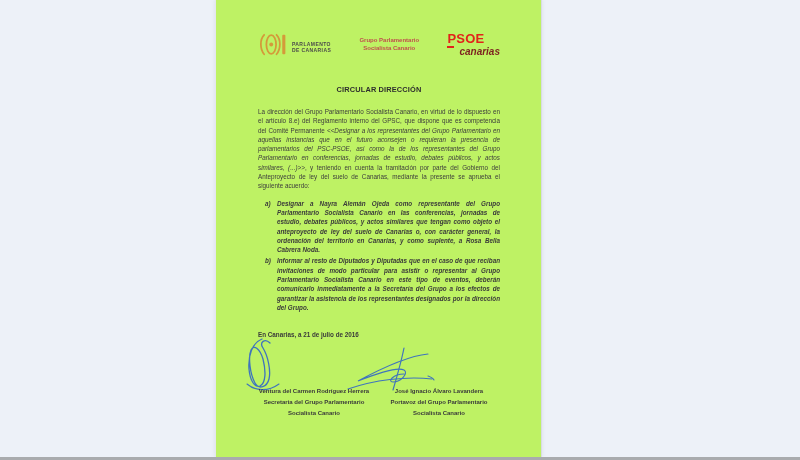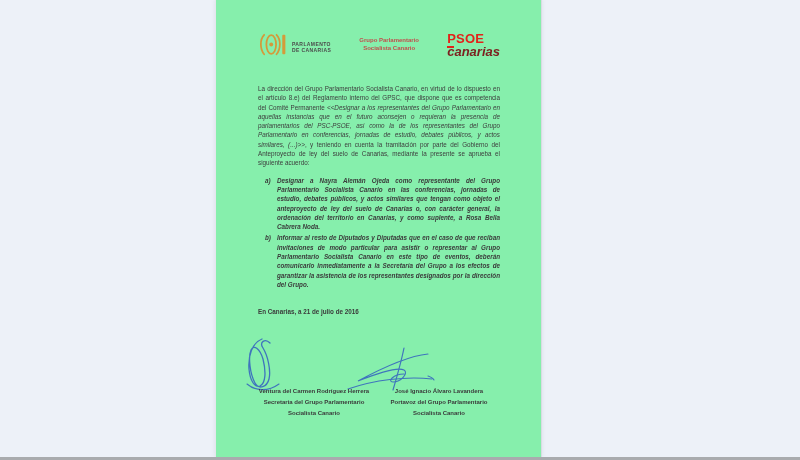--- a/index.html
+++ b/index.html
@@ -10,39 +10,39 @@
     overflow: hidden;
     position: relative;
   }
   .stage { position: absolute; inset: 0; background: #edf1f8; }
   .bottom-strip {
     position: absolute; left: 0; bottom: 0; width: 800px; height: 3px;
     background: #a9abae;
   }
   .page {
     position: absolute; left: 215px; top: 0; width: 327px; height: 457px;
-    background: #86efac;
+    background: #bef264;
     border-left: 1px solid #e4e7ec;
     border-right: 1px solid #d8dce2;
     box-shadow: 0 0 4px rgba(120,130,150,0.15);
   }
   .content { position: relative; width: 100%; height: 100%; padding: 0 41px 0 42px; }
 
   
   .logos {
     display: flex; align-items: flex-start; justify-content: space-between;
     padding-top: 31px; height: 64px;
   }
   .logo-parl { display: flex; align-items: center; gap: 4px; }
   .parl-text { font-size: 5px; font-weight: bold; letter-spacing: 0.4px; color: #4a4a4a; line-height: 6px; }
   .logo-grupo { text-align: center; font-size: 6px; font-weight: bold; color: #c0504d; line-height: 7.5px; margin-top: 6px; }
   .logo-psoe { text-align: left; margin-top: 1px; }
   .psoe-acronym { font-size: 13px; font-weight: bold; color: #e2231a; letter-spacing: 0.2px; line-height: 13px; font-family: "Liberation Sans", sans-serif; }
   .psoe-dash { display: block; width: 7px; height: 1.5px; background: #e2231a; margin: 1px 0 0.5px 0; }
-  .psoe-region { font-size: 13px; font-style: italic; font-weight: bold; color: #7c1f1f; line-height: 8px; }
+  .psoe-region { font-size: 10px; font-style: italic; font-weight: bold; color: #7c1f1f; line-height: 8px; margin-left: 12px; }
 
   
   .title-block { text-align: center; margin-top: 20px; color: #2d2d2d; }
   .title-line { font-size: 7.4px; font-weight: bold; line-height: 11px; letter-spacing: 0.15px; }
 
   
   .body-par {
     margin-top: 12px;
     font-size: 6.3px; line-height: 9.3px;
     color: #3c3c3c; text-align: justify;
@@ -105,20 +105,21 @@
         </div>
 
         <div class="logo-psoe">
           <div class="psoe-acronym">PSOE</div>
           <span class="psoe-dash"></span>
           <div class="psoe-region">canarias</div>
         </div>
       </div>
 
       <div class="title-block">
+        <div class="title-line">CIRCULAR DIRECCIÓN</div>
       </div>
 
       <p class="body-par"><span>La dirección del Grupo Parlamentario Socialista Canario, en virtud de lo dispuesto en el artículo 8.e) del Reglamento interno del GPSC, que dispone que es competencia del Comité Permanente </span><span class="quote">&lt;&lt;Designar a los representantes del Grupo Parlamentario en aquellas instancias que en el futuro aconsejen o requieran la presencia de parlamentarios del PSC-PSOE, así como la de los representantes del Grupo Parlamentario en conferencias, jornadas de estudio, debates públicos, y actos similares, (...)&gt;&gt;</span><span>, y teniendo en cuenta la tramitación por parte del Gobierno del Anteproyecto de ley del suelo de Canarias, mediante la presente se aprueba el siguiente acuerdo:</span></p>
 
       <div class="acuerdo-list">
         <div class="acuerdo-item">
           <span class="acuerdo-marker">a)</span>
           <span class="acuerdo-text">Designar a Nayra Alemán Ojeda como representante del Grupo Parlamentario Socialista Canario en las conferencias, jornadas de estudio, debates públicos, y actos similares que tengan como objeto el anteproyecto de ley del suelo de Canarias  o, con carácter general, la ordenación del territorio en Canarias, y como suplente, a Rosa Bella Cabrera Noda.</span>
         </div>
         <div class="acuerdo-item">

